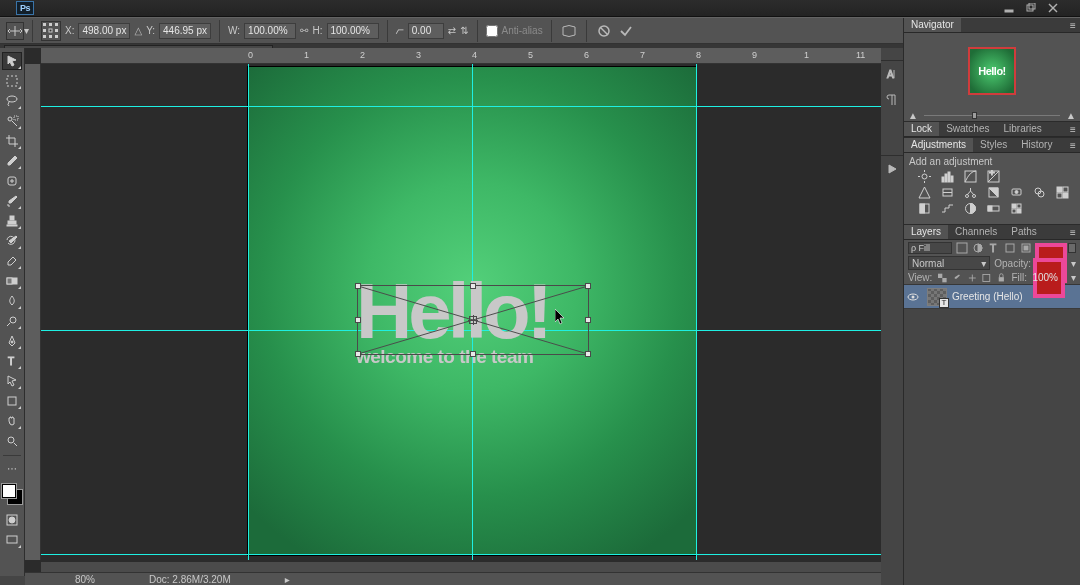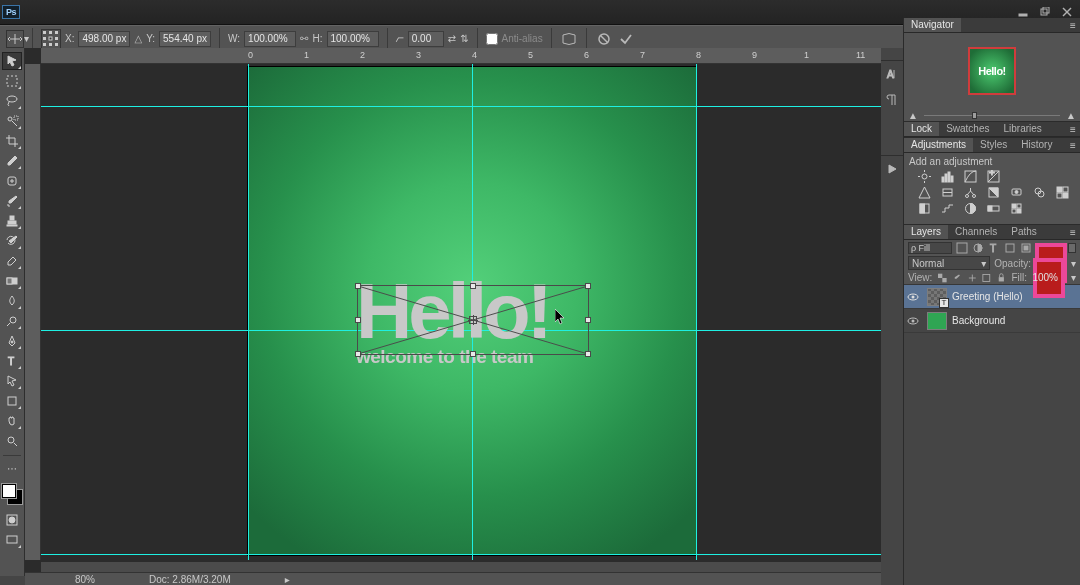--- a/index.html
+++ b/index.html
@@ -1,19 +1,19 @@
 <!DOCTYPE html>
 <html><head>
 <meta charset="utf-8">
 <style>
 * { margin: 0; padding: 0; box-sizing: border-box; font-family: Tahoma, Arial, sans-serif; font-size: 10px; color: #c8c8c8; user-select: none; }
 body { width: 1080px; height: 585px; background: #454545; overflow: hidden; position: relative; }
 
 
-.titlebar { height: 25px; background: linear-gradient(#2c2c2c,#232323); display: flex; align-items: center; padding: 0 2px; border-bottom: 1px solid #111; }
+.titlebar { height: 17px; background: linear-gradient(#2c2c2c,#232323); display: flex; align-items: center; padding: 0 16px; border-bottom: 1px solid #111; }
 .ps-logo { width: 18px; height: 14px; background: #121f2a; border: 1px solid #3a74a8; color: #9ecffc; display:flex;align-items:center;justify-content:center;font-weight:bold;font-size:9px;letter-spacing:-0.5px; }
 .menu { display:flex; gap:0; margin-left:4px; }
 .menu span { padding: 2px 7px; color:#c8c8c8; }
 .winctrls { margin-left:auto; display:flex; }
 .winctrls div { width:22px; height:14px; display:flex;align-items:center;justify-content:center; }
 .winctrls svg { width:10px;height:10px;fill:#b0b0b0;stroke:#b0b0b0; }
 
 
 .options { height:27px; background:#535353; border-top:1px solid #636363; border-bottom:1px solid #323232; display:flex; align-items:center; padding:0 6px; gap:4px; }
 .opt-swatch { width:18px;height:18px;border:1px solid #333;background:#535353; position:relative; }
@@ -161,21 +161,21 @@
         <rect x="13" y="7" width="3" height="3" fill="#ccc"></rect>
         <rect x="1" y="13" width="3" height="3" fill="#ccc"></rect>
         <rect x="7" y="13" width="3" height="3" fill="#ccc"></rect>
         <rect x="13" y="13" width="3" height="3" fill="#ccc"></rect>
       </svg>
   </div>
   <span class="opt-lbl">X:</span>
   <div class="opt-fld">498.00 px</div>
   <span style="color:#b9b9b9">△</span>
   <span class="opt-lbl">Y:</span>
-  <div class="opt-fld">554.40 px</div>
+  <div class="opt-fld">446.95 px</div>
   <div class="sep"></div>
   <span class="opt-lbl">W:</span>
   <div class="opt-fld">100.00%</div>
   <span style="color:#b9b9b9">⚯</span>
   <span class="opt-lbl">H:</span>
   <div class="opt-fld">100.00%</div>
   <div class="sep"></div>
   <span class="opt-lbl">⦧</span>
   <div class="opt-fld" style="min-width:36px">0.00</div>
   <span class="opt-lbl">⇄</span>
@@ -609,30 +609,20 @@
               <svg viewBox="0 0 12 12">
                 <ellipse cx="6" cy="6" rx="5" ry="3" fill="none" stroke="#ddd"></ellipse>
                 <circle cx="6" cy="6" r="1.5" fill="#ddd"></circle>
               </svg>
             </div>
           <div class="thumb tx">
               <div class="T">T</div>
             </div>
           <span class="lname">Greeting (Hello)</span>
         </div>
-        <div class="layer">
-          <div class="eye">
-              <svg viewBox="0 0 12 12">
-                <ellipse cx="6" cy="6" rx="5" ry="3" fill="none" stroke="#bbb"></ellipse>
-                <circle cx="6" cy="6" r="1.5"></circle>
-              </svg>
-            </div>
-          <div class="thumb bg"></div>
-          <span class="lname">Background</span>
-        </div>
       </div>
     </div>
   </div>
 </div>
 
 <div class="canvas-wrap">
   <div class="ruler-h">
     <span class="num" style="left:207px">0</span>
     <span class="num" style="left:263px">1</span>
     <span class="num" style="left:319px">2</span>

